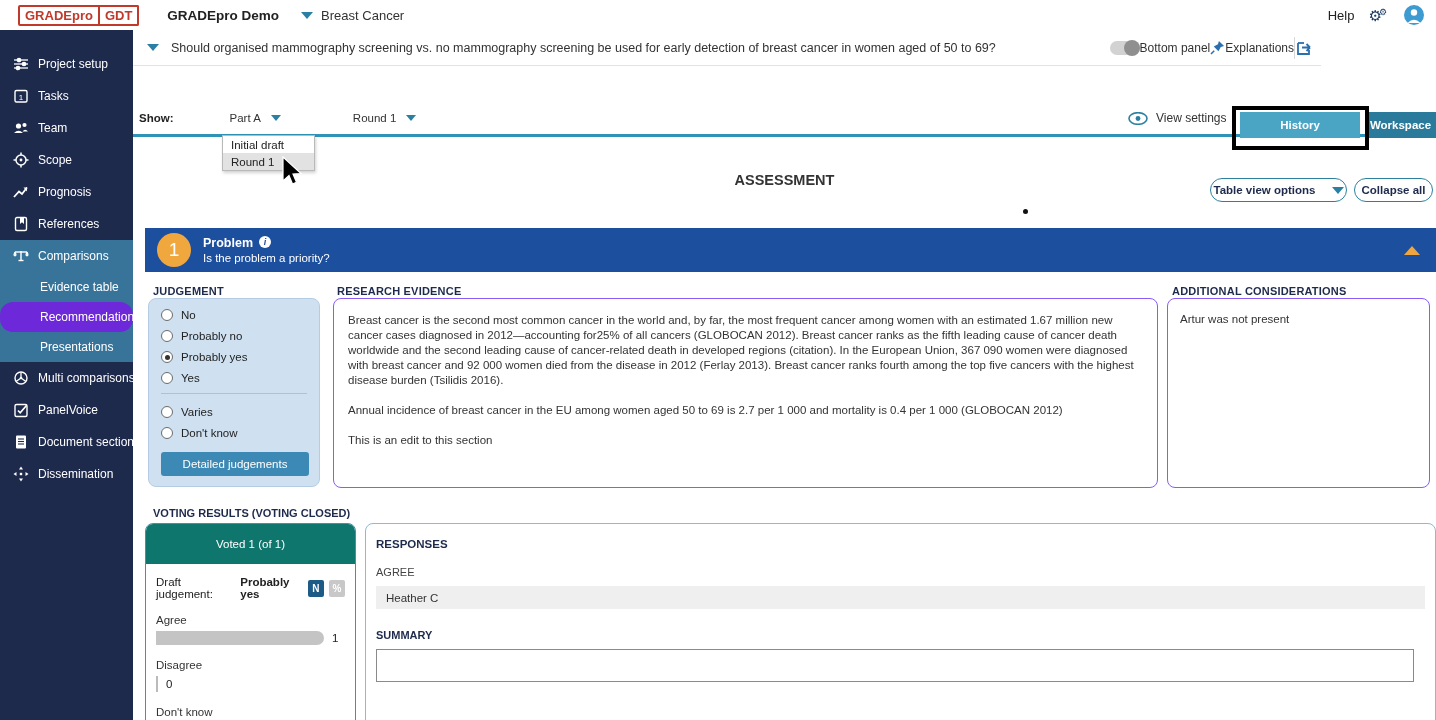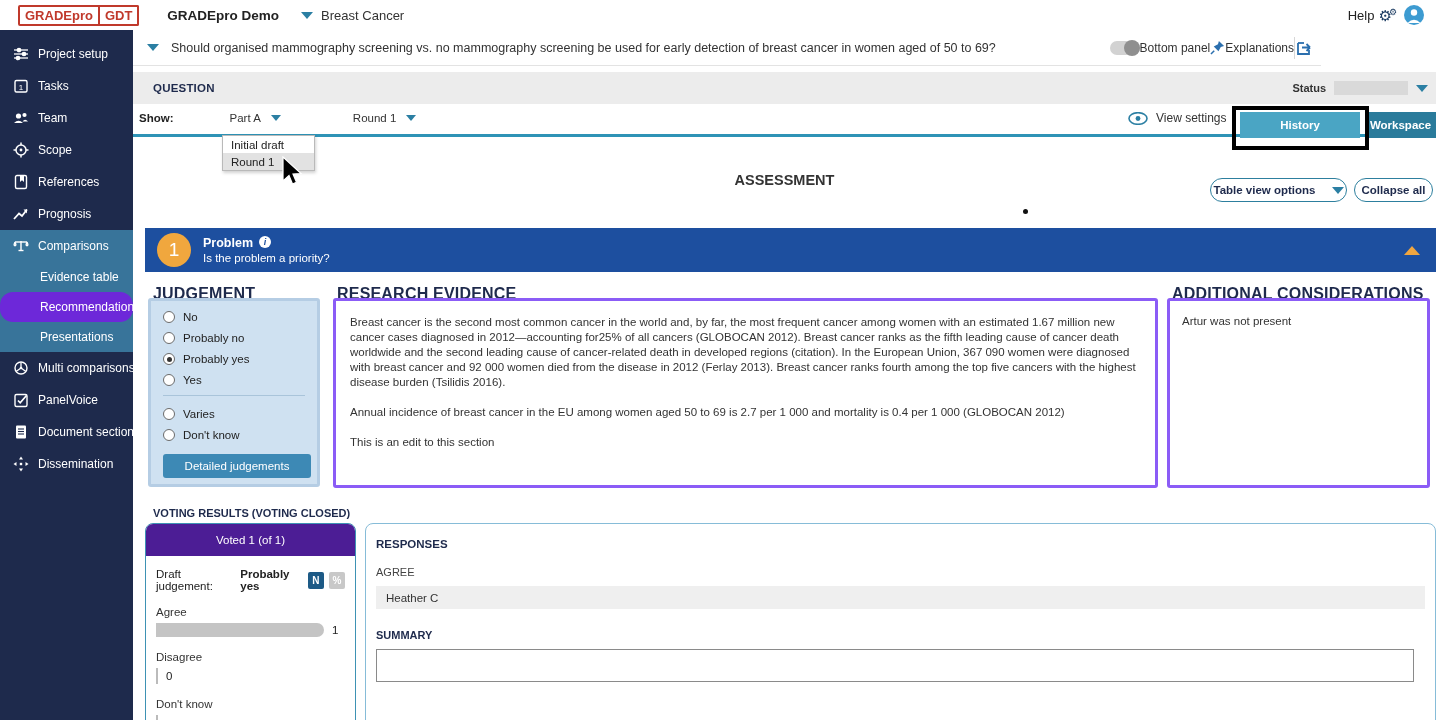--- a/index.html
+++ b/index.html
@@ -11,37 +11,37 @@
   .topbar { position:absolute; left:0; top:0; width:1436px; height:30px; background:#fff;
             display:flex; align-items:center; z-index:30; }
   .logo { display:flex; margin-left:18px; }
   .logo-box { border:2px solid #c0392b; color:#c0392b; font-weight:bold; font-size:13px;
               padding:1px 5px; border-radius:2px; }
   .logo-box.right { border-left:none; border-radius:0 2px 2px 0; }
   .logo-box.left  { border-radius:2px 0 0 2px; }
   .app-title { font-weight:bold; font-size:13.5px; color:#222; margin-left:28px; }
   .proj-sel { display:flex; align-items:center; margin-left:22px; cursor:pointer; }
   .proj-name { font-size:13px; color:#333; margin-left:8px; }
-  .topbar-right { margin-left:auto; display:flex; align-items:center; margin-right:12px; gap:4px; }
+  .topbar-right { margin-left:auto; display:flex; align-items:center; margin-right:12px; gap:14px; }
   .help { font-size:13px; color:#222; }
   .gears { color:#1d3d63; font-size:15px; position:relative; line-height:1; }
   .gears .small-gear { font-size:9px; position:relative; top:-6px; left:-3px; }
   .avatar { width:20px; height:20px; border-radius:50%; background:#3d9bd1; position:relative; overflow:hidden; }
   .avatar svg { position:absolute; left:0; top:0; }
 
   
   .tri-down { display:inline-block; width:0; height:0; border-left:6px solid transparent;
               border-right:6px solid transparent; border-top:7px solid #2b7fa3; }
   .tri-down.sm { border-left-width:5px; border-right-width:5px; border-top-width:6px; }
   .tri-up-orange { display:inline-block; width:0; height:0; border-left:8px solid transparent;
               border-right:8px solid transparent; border-bottom:9px solid #f0a640; }
 
   
   .sidebar { position:absolute; left:0; top:30px; width:133px; height:690px; background:#1e2a4c;
-             color:#fff; font-size:12px; z-index:20; padding-top:8px; }
+             color:#fff; font-size:12px; z-index:20; padding-top:18px; }
   .nav-item { height:32px; display:flex; align-items:center; padding-left:13px; gap:9px; cursor:pointer; white-space:nowrap; }
   .nav-item svg { flex:0 0 16px; }
   .nav-label { font-size:12px; color:#fff; }
   .comp-block { background:#38749a; }
   .sub-item { height:30px; display:flex; align-items:center; padding-left:40px; cursor:pointer; font-size:12px; white-space:nowrap; }
   .sub-item.selected { background:#6d28d9;border-radius:13px; }
 
   
   .main { position:absolute; left:133px; top:30px; width:1303px; height:690px; background:#fff; }
 
@@ -99,40 +99,40 @@
                  display:flex; align-items:center; }
   .prob-num { width:34px; height:34px; border-radius:50%; background:#f0a73e; color:#fff; font-size:19px;
               display:flex; align-items:center; justify-content:center; margin-left:12px; flex:0 0 34px; }
   .prob-texts { margin-left:12px; color:#fff; }
   .prob-title { font-size:12.5px; font-weight:bold; display:flex; gap:6px; }
   .info-icon { width:12px; height:12px; border-radius:50%; background:#fff; color:#1d4f9f; font-size:9px;
                font-weight:bold; display:inline-flex; align-items:center; justify-content:center; font-style:italic; }
   .prob-sub { font-size:11.5px; margin-top:2px; }
   .prob-collapse { margin-left:auto; margin-right:16px; cursor:pointer; }
 
-  .col-label { position:absolute; top:255px; font-size:16px; font-weight:bold; color:#1e2a4c; letter-spacing:.2px; }
-  .panel { position:absolute; top:268px; background:#fff; border:3px solid #8b5cf6; border-radius:3px; }
+  .col-label { position:absolute; top:255px; font-size:11px; font-weight:bold; color:#1e2a4c; letter-spacing:.2px; }
+  .panel { position:absolute; top:268px; background:#fff; border:1px solid #8b5cf6; border-radius:8px; }
   .judgement-panel { left:15px; width:172px; height:189px; background:#cfe1f1; border-color:#b5cde4; padding:10px 12px; }
   .radio-row { display:flex; align-items:center; gap:8px; margin-bottom:9px; cursor:pointer; }
   .radio { width:12px; height:12px; border-radius:50%; border:1px solid #6b6b6b; background:#fff; position:relative; flex:0 0 12px; }
   .radio.checked::after { content:""; position:absolute; left:2.5px; top:2.5px; width:5px; height:5px; border-radius:50%; background:#333; }
   .radio-label { font-size:11.5px; color:#222; }
   .j-divider { height:1px; background:#a9c4da; margin:4px 0 12px 0; }
   .detailed-btn { margin-top:4px; width:148px; height:24px; background:#3d89b5; color:#fff; border:none;
                   border-radius:3px; font-size:11.5px; font-family:inherit; cursor:pointer; }
   .evidence-panel { left:200px; width:825px; height:190px; padding:14px 14px; }
   .evidence-panel p { font-size:11.5px; line-height:15px; color:#333; margin-bottom:15px; }
   .addl-panel { left:1034px; width:263px; height:190px; padding:14px 12px; }
   .addl-panel p { font-size:11.5px; color:#333; }
 
   
   .voting-label { position:absolute; left:20px; top:477px; font-size:11px; font-weight:bold; color:#1e2a4c; }
   .voting-panel { position:absolute; left:12px; top:493px; width:211px; height:240px; border:1px solid #3e92b4;
                   border-radius:8px 8px 0 0; background:#fff; overflow:hidden; }
-  .voting-header { height:32px; background:#4c1d95; color:#fff; font-size:11.5px;
+  .voting-header { height:40px; background:#0f766e; color:#fff; font-size:11.5px;
                    display:flex; align-items:center; justify-content:center; }
   .voting-body { padding:12px 10px; position:relative; }
   .draft-row { display:flex; align-items:center; font-size:11.5px; color:#222; }
   .draft-bold { font-weight:bold; margin-left:4px; }
   .badge { width:17px; height:17px; border-radius:2px; color:#fff; font-size:10px; font-weight:bold;
            display:inline-flex; align-items:center; justify-content:center; cursor:pointer; }
   .badge.n { background:#1d5a86; margin-left:auto; }
   .badge.pct { background:#c8c8c8; margin-left:5px; }
   .vote-group { margin-top:14px; }
   .vote-label { font-size:11.5px; color:#333; margin-bottom:5px; }
@@ -218,31 +218,31 @@
           <line x1="8" y1="0.5" x2="8" y2="3"></line>
             <line x1="8" y1="13" x2="8" y2="15.5"></line>
           <line x1="0.5" y1="8" x2="3" y2="8"></line>
             <line x1="13" y1="8" x2="15.5" y2="8"></line>
         </g>
       </svg>
       <span class="nav-label">Scope</span>
     </div>
     <div class="nav-item">
       <svg width="16" height="16" viewBox="0 0 16 16">
+        <polyline points="1,13 6,7.5 9,10 14,3.5" fill="none" stroke="#fff" stroke-width="1.8"></polyline>
+        <path d="M14 3.5 L10.5 3.5 L14 7.5 Z" fill="#fff"></path>
+      </svg>
+      <span class="nav-label">Prognosis</span>
+    </div>
+    <div class="nav-item">
+      <svg width="16" height="16" viewBox="0 0 16 16">
         <rect x="2.5" y="1.5" width="11" height="13" rx="1.5" fill="none" stroke="#fff" stroke-width="1.4"></rect>
         <path d="M7 1.5 L7 8 L9 6.2 L11 8 L11 1.5 Z" fill="#fff"></path>
       </svg>
       <span class="nav-label">References</span>
-    </div>
-    <div class="nav-item">
-      <svg width="16" height="16" viewBox="0 0 16 16">
-        <polyline points="1,13 6,7.5 9,10 14,3.5" fill="none" stroke="#fff" stroke-width="1.8"></polyline>
-        <path d="M14 3.5 L10.5 3.5 L14 7.5 Z" fill="#fff"></path>
-      </svg>
-      <span class="nav-label">Prognosis</span>
     </div>
 
     <div class="comp-block">
       <div class="nav-item">
         <svg width="16" height="16" viewBox="0 0 16 16">
           <g stroke="#fff" stroke-width="1.4" fill="none">
             <line x1="8" y1="3" x2="8" y2="12"></line>
             <line x1="2" y1="4" x2="14" y2="4"></line>
             <path d="M2 4 L1 7 M2 4 L3 7 M1 7 Q2 8.3 3 7"></path>
             <path d="M14 4 L13 7 M14 4 L15 7 M13 7 Q14 8.3 15 7"></path>
@@ -323,28 +323,20 @@
         <span class="expl-label">Explanations</span>
         <div class="vdiv"></div>
         <svg width="18" height="18" viewBox="0 0 18 18">
           <path d="M3 4 L3 15 L14 15 L14 11" fill="none" stroke="#2b6fae" stroke-width="1.8"></path>
           <path d="M7 8.5 L15 8.5 M15 8.5 L11.5 5 M15 8.5 L11.5 12" fill="none" stroke="#2b6fae" stroke-width="1.8"></path>
           <path d="M3 4 L9 4" stroke="#2b6fae" stroke-width="1.8"></path>
         </svg>
       </div>
     </div>
 
-    <div class="qheader">
-      <span class="qheader-title">QUESTION</span>
-      <div class="status-wrap">
-        <span class="status-label">Status</span>
-        <div class="status-box"></div>
-        <span class="tri-down" style="border-top-color:#2b7fa3;"></span>
-      </div>
-    </div>
 
     <div class="showrow">
       <div class="show-left">
         <span class="show-label">Show:</span>
         <span class="show-part">Part A</span>
         <span class="tri-down sm"></span>
         <span class="show-round">Round 1</span>
         <span class="tri-down sm"></span>
       </div>
     </div>

